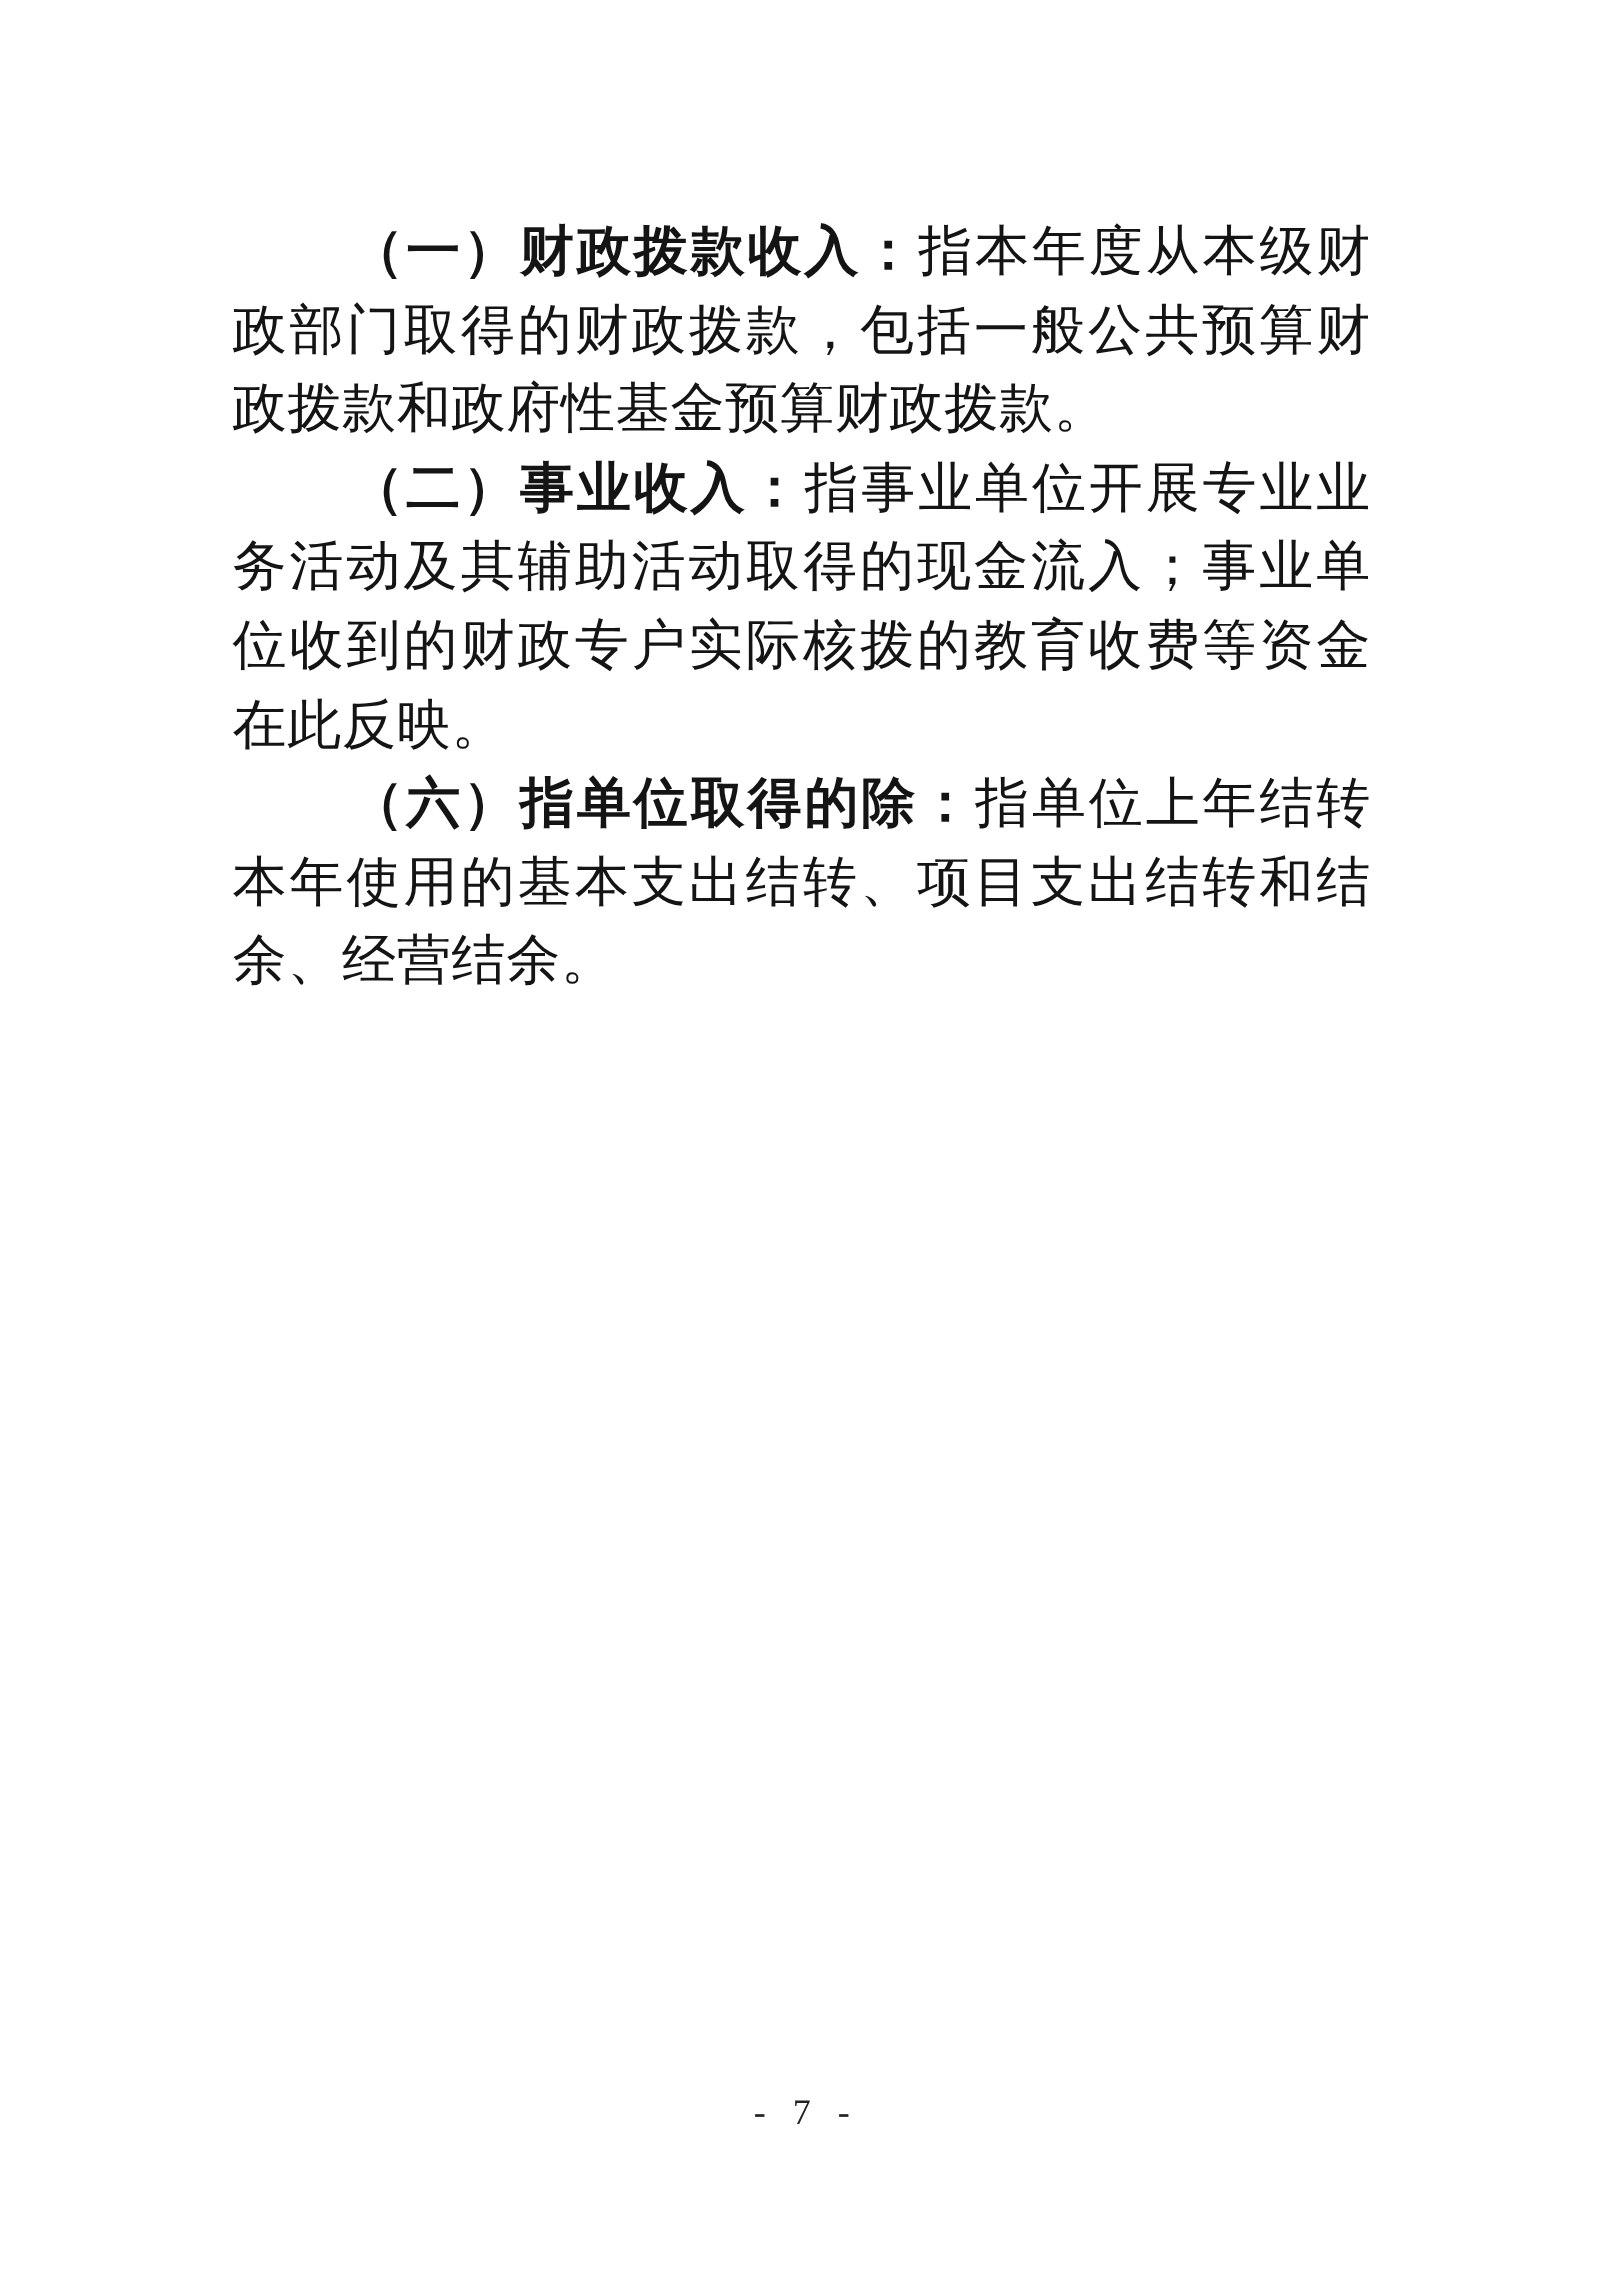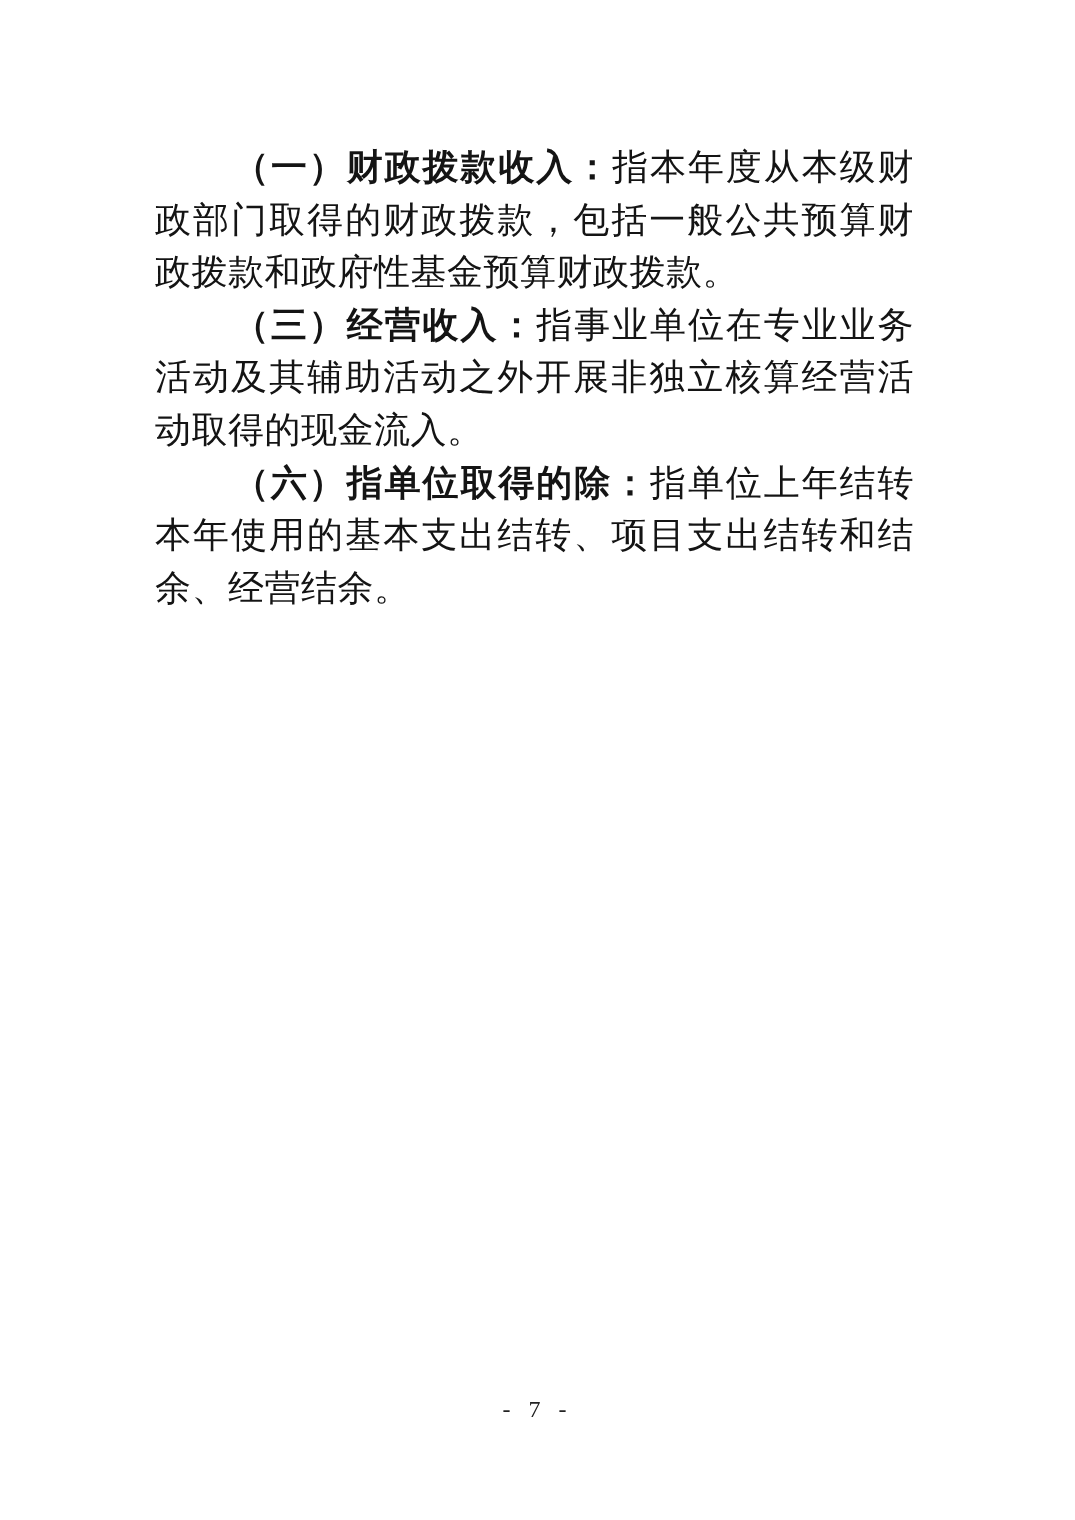--- a/index.html
+++ b/index.html
@@ -46,22 +46,22 @@
   }
 </style>
 </head>
 <body>
 
 <div class="page">
   <div class="content">
 
     <p class="para"><span class="hd">（一）财政拨款收入：</span><span class="bd">指本年度从本级财政部门取得的财政拨款，包括一般公共预算财政拨款和政府性基金预算财政拨款。</span></p>
 
+    <p class="para"><span class="hd">（二）事业收入：</span><span class="bd">指事业单位开展专业业务活动及其辅助活动取得的现金流入；事业单位收到的财政专户实际核拨的教育收费等资金在此反映。</span></p>
 
-    <p class="para"><span class="hd">（三）经营收入：</span><span class="bd">指事业单位在专业业务活动及其辅助活动之外开展非独立核算经营活动取得的现金流入。</span></p>
 
 
 
     <p class="para"><span class="hd">（六）指单位取得的除：</span><span class="bd">指单位上年结转本年使用的基本支出结转、项目支出结转和结余、经营结余。</span></p>
 
   </div>
 
   <div class="footer">
     <span class="pagenum">- 7 -</span>
   </div>

